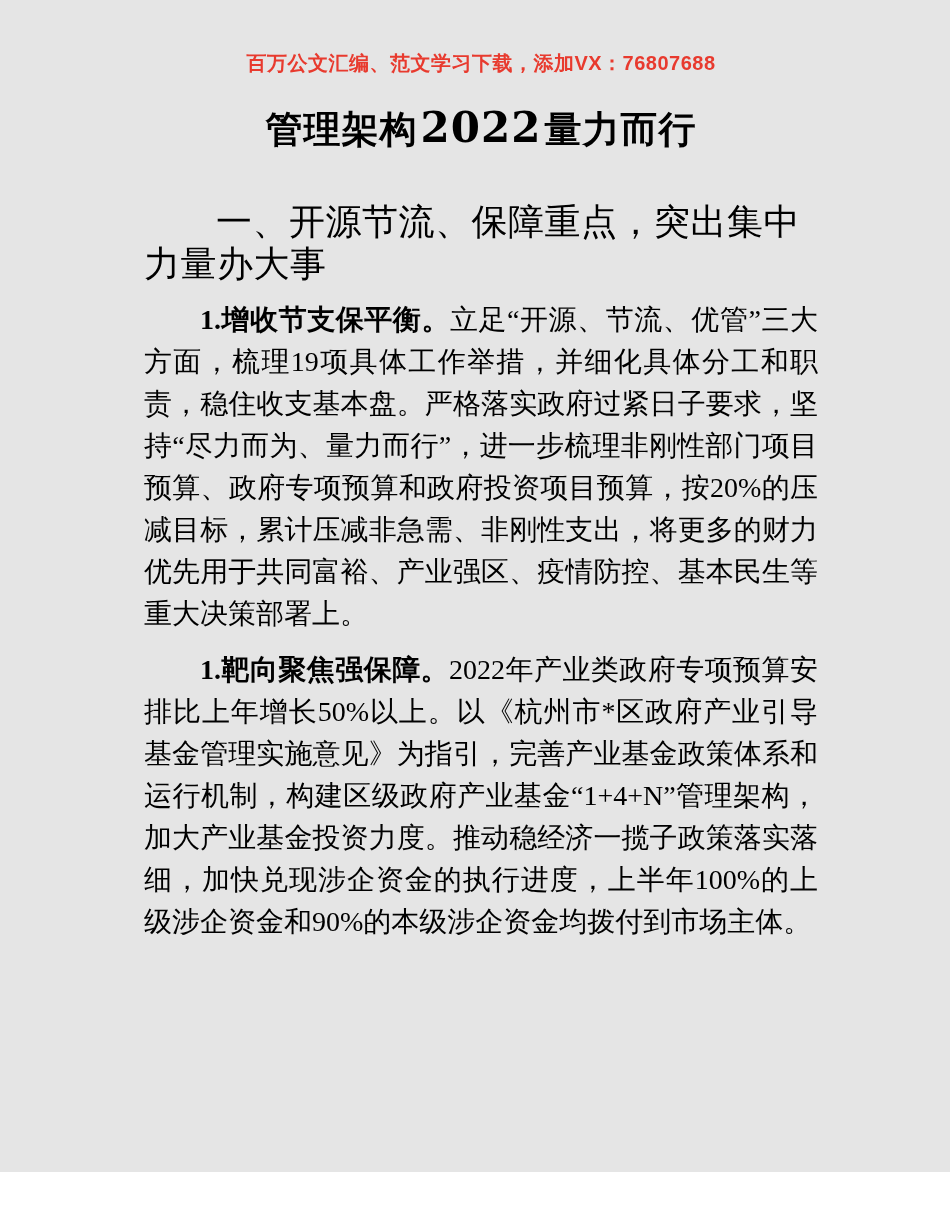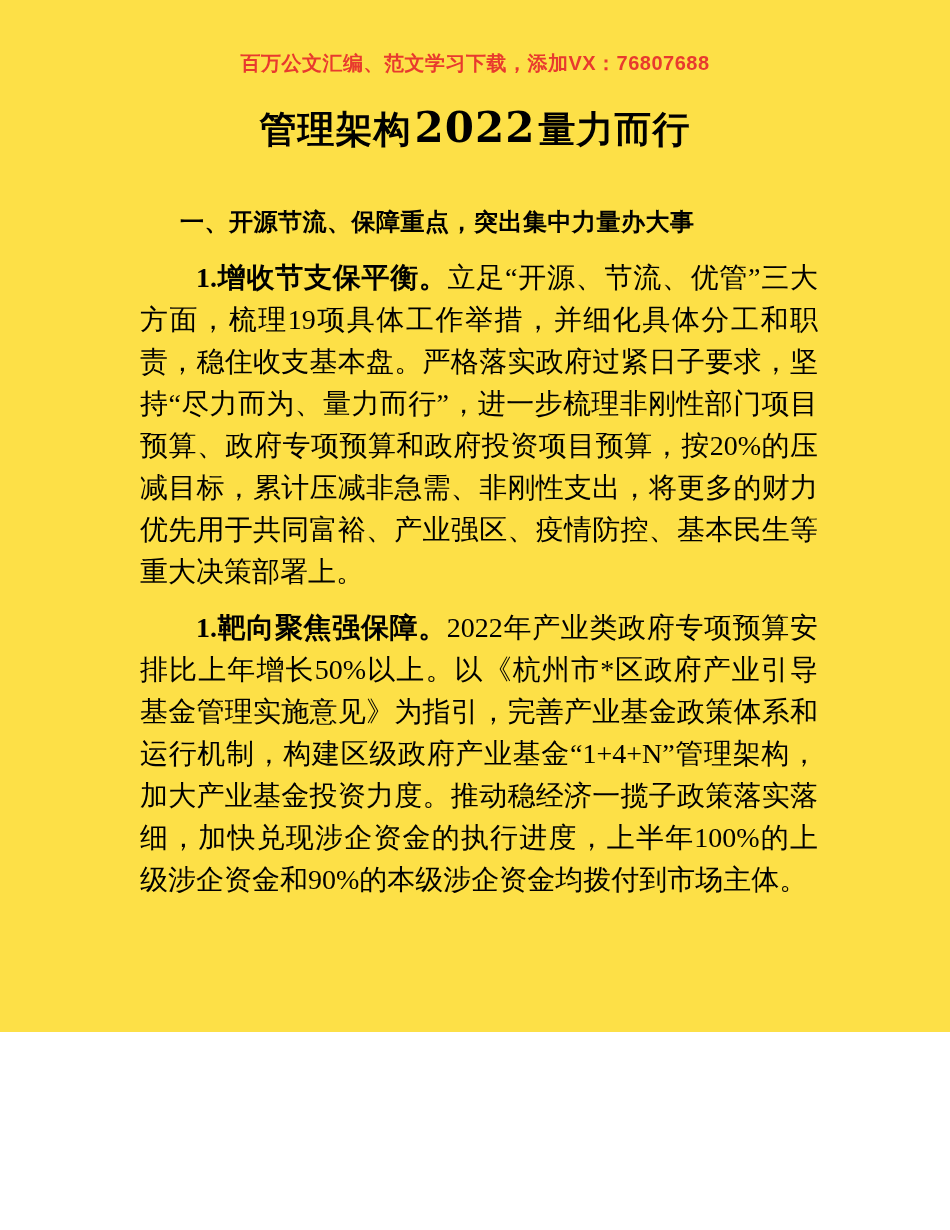--- a/index.html
+++ b/index.html
@@ -1,25 +1,26 @@
 <!DOCTYPE html>
 <html lang="zh"><head>
 <meta charset="utf-8">
 <style>
   html, body { margin: 0; padding: 0; background: #ffffff; }
   .page {
     position: relative;
     width: 950px;
-    height: 1032px;
+    height: 1172px;
     margin: 0 auto;
-    background: #fde047;
+    background: #e5e5e5;
     color: #000000;
     font-family: "Liberation Serif", "DejaVu Serif", serif;
     overflow: hidden;
     box-sizing: border-box;
+    padding-left: 12px;
   }
   .header-note {
     padding-top: 50px;
     text-align: center;
     color: #e83a2e;
     font-family: "Liberation Sans", "DejaVu Sans", sans-serif;
     font-size: 20px;
     font-weight: 600;
     letter-spacing: 0.5px;
   }
@@ -43,26 +44,26 @@
     padding: 0 132px;
   }
   .para {
     margin: 0;
     font-size: 28px;
     line-height: 42px;
     text-align: justify;
     text-indent: 2em;
     word-break: break-all;
   }
-  .para.item { margin-top: 14px; margin-left: 8px; }
+  .para.item { margin-top: 14px; }
   .section-heading {
     margin: 12px 0 0 0;
-    font-size: 24px;
+    font-size: 36px;
     line-height: 42px;
-    font-weight: bold;
+    font-weight: normal;
     text-indent: 2em;
     font-family: "Liberation Sans", "DejaVu Sans", sans-serif;
     letter-spacing: 0.5px;
   }
   .lead { font-weight: bold; }
 </style>
 </head>
 <body>
 
 <div class="page">

